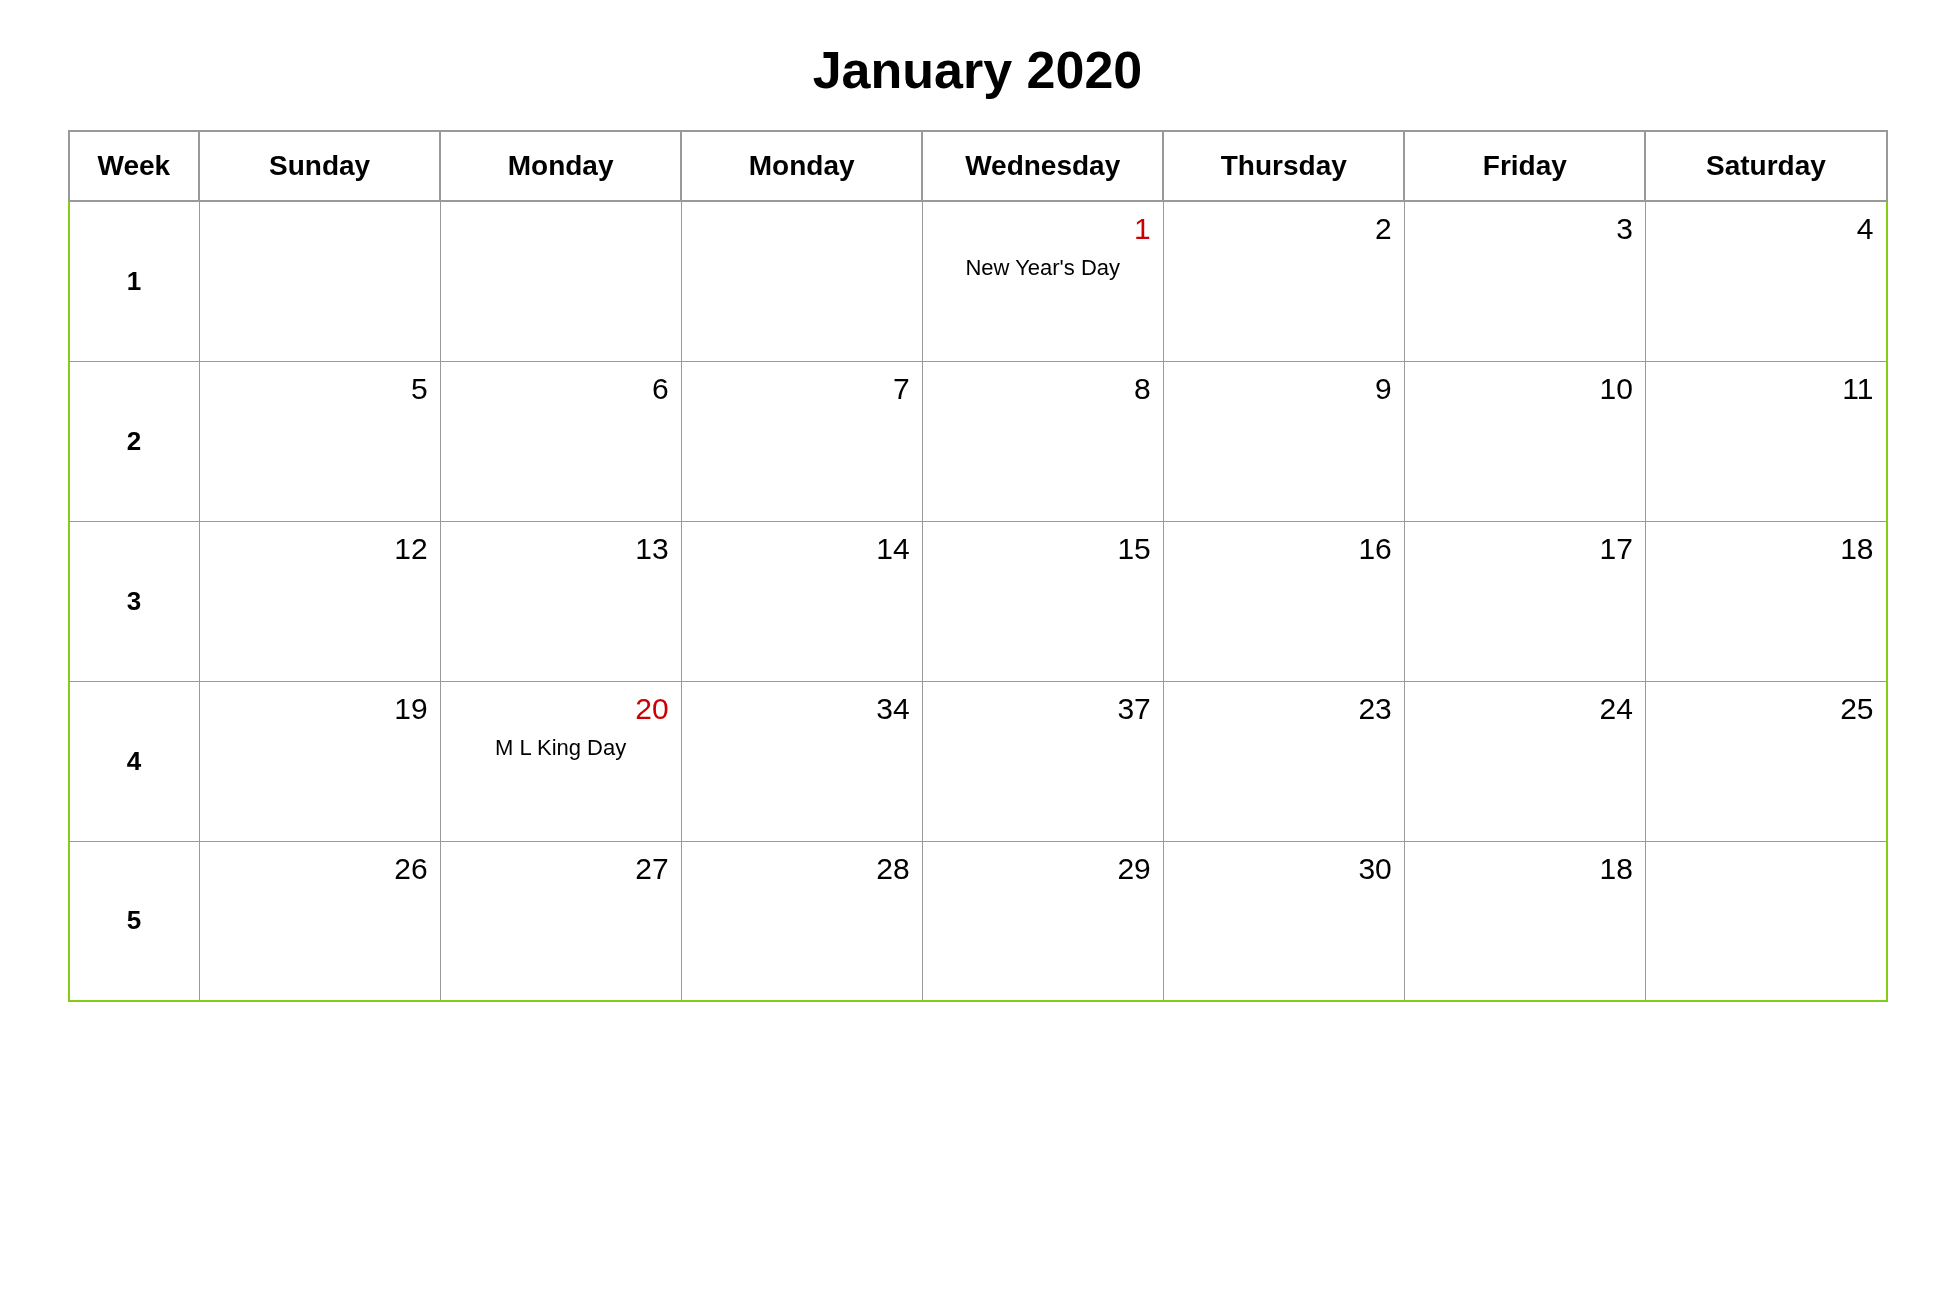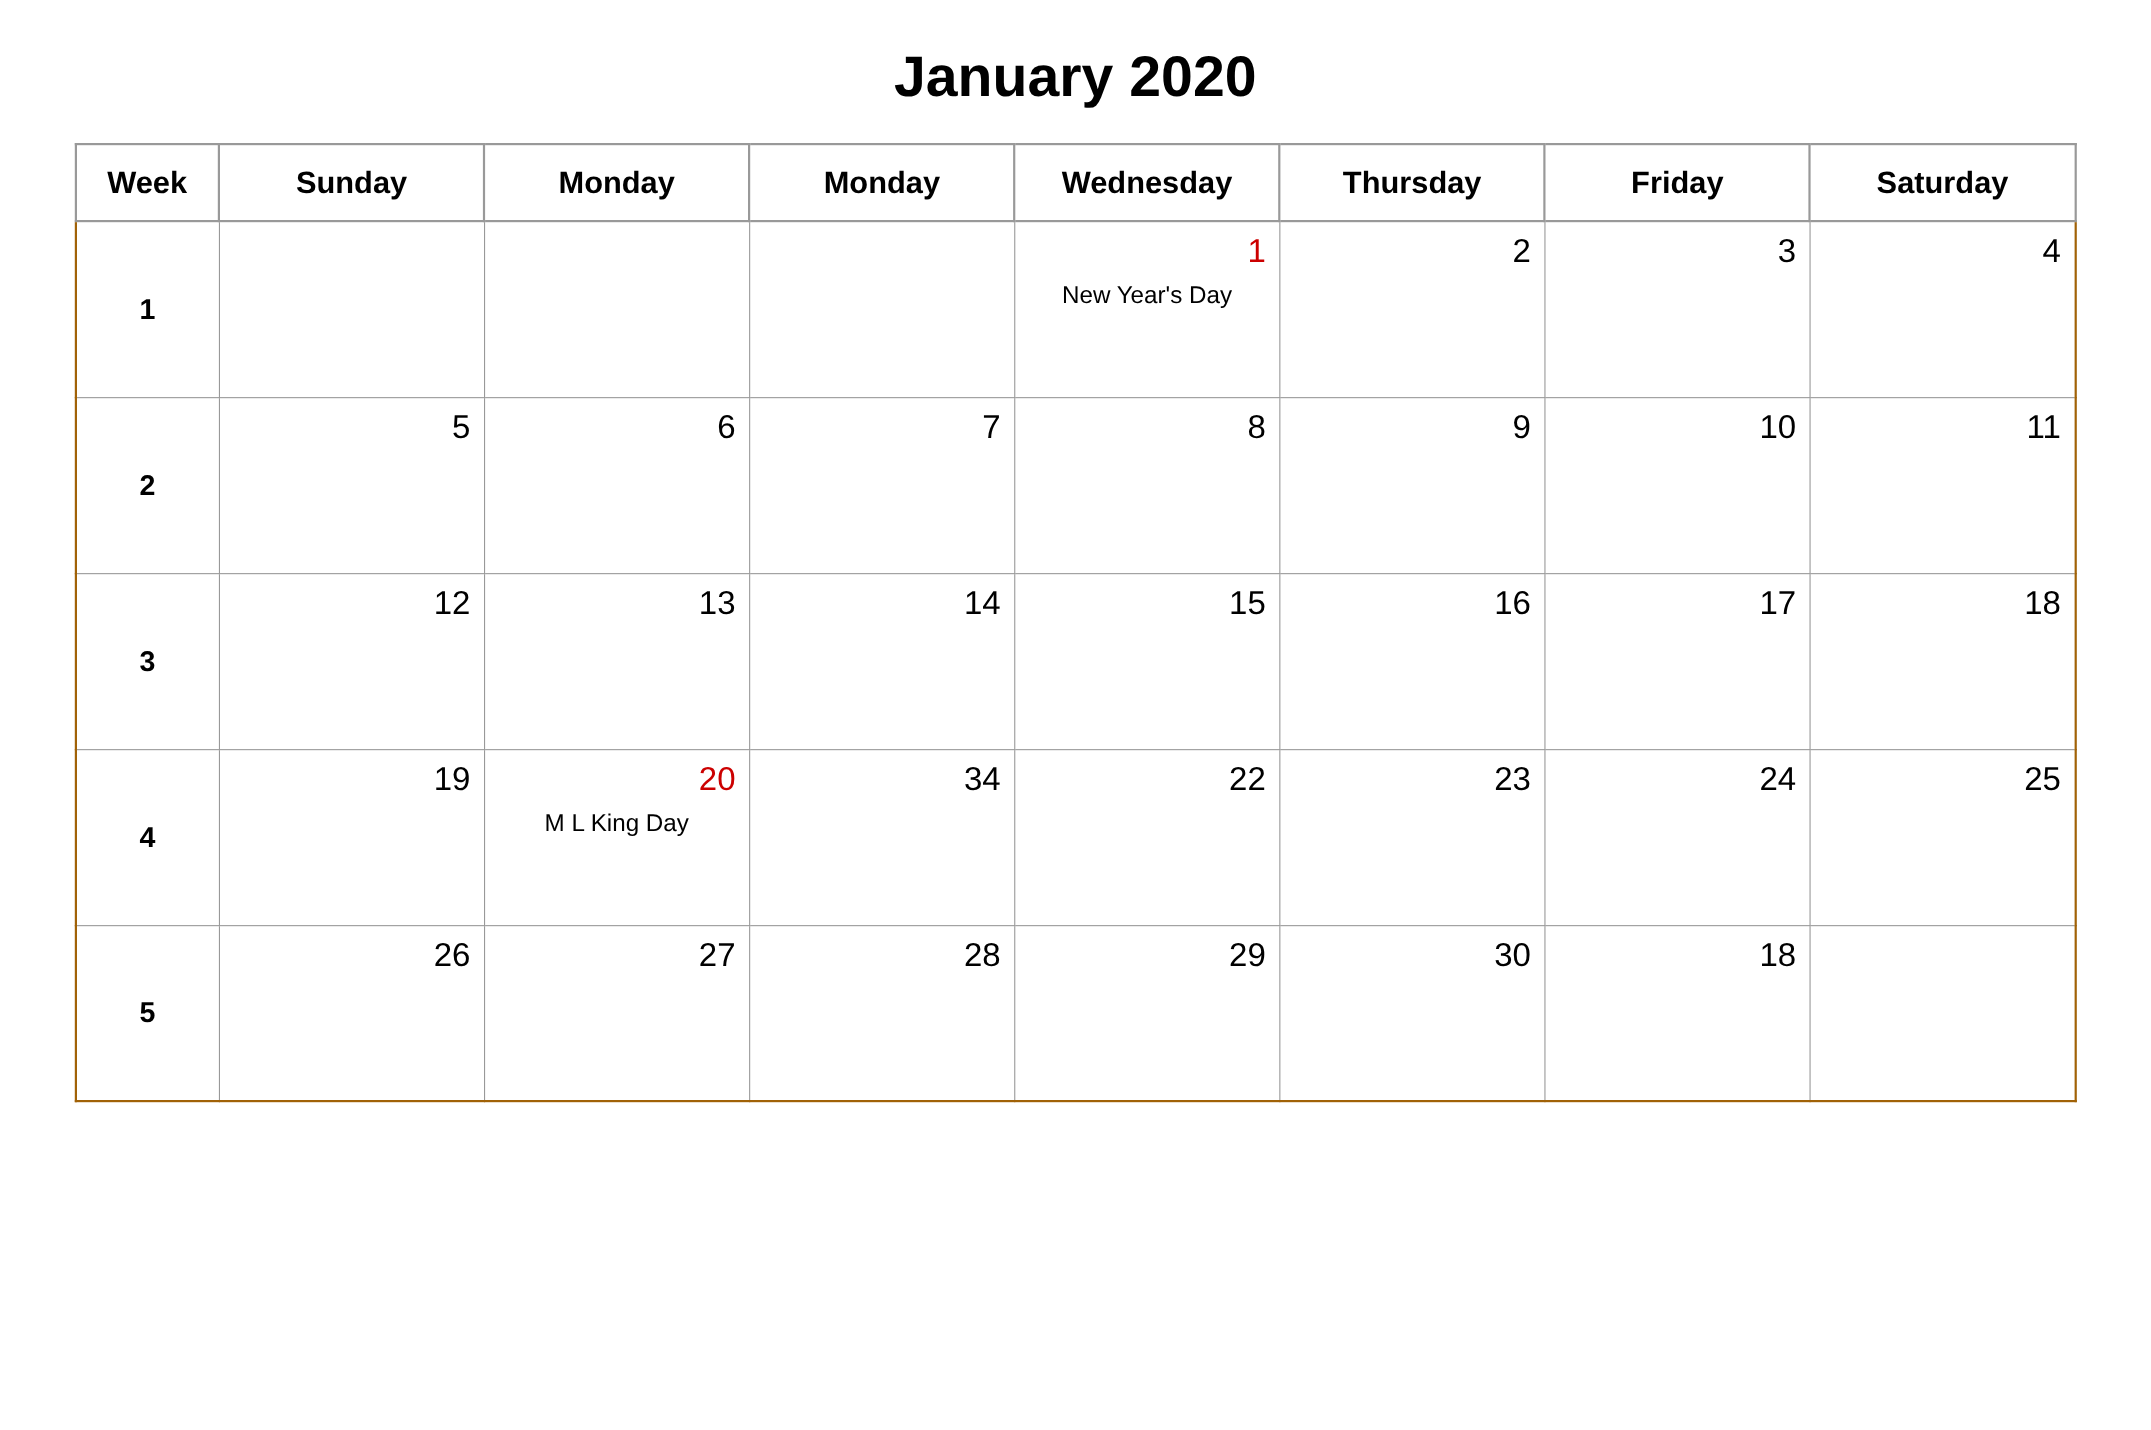--- a/index.html
+++ b/index.html
@@ -16,21 +16,21 @@
     h1 {
       font-size: 52px;
       font-weight: 900;
       color: #000;
       margin-bottom: 30px;
       font-family: Arial, sans-serif;
     }
     .calendar-table {
       width: 1820px;
       border-collapse: collapse;
-      border: 2px solid #a16207;
+      border: 2px solid #84cc16;
     }
     .calendar-table th, .calendar-table td {
       border: 1px solid #999;
     }
     .calendar-table thead th {
       text-align: center;
       padding: 18px 10px;
       font-size: 28px;
       font-weight: bold;
       background: #fff;
@@ -162,21 +162,21 @@
           <span class="day-num">19</span>
         </td>
         <td>
           <span class="day-num holiday">20</span>
           <span class="holiday-name">M  L  King  Day</span>
         </td>
         <td>
           <span class="day-num">34</span>
         </td>
         <td>
-          <span class="day-num">22</span>
+          <span class="day-num">37</span>
         </td>
         <td>
           <span class="day-num">23</span>
         </td>
         <td>
           <span class="day-num">24</span>
         </td>
         <td>
           <span class="day-num">25</span>
         </td>

